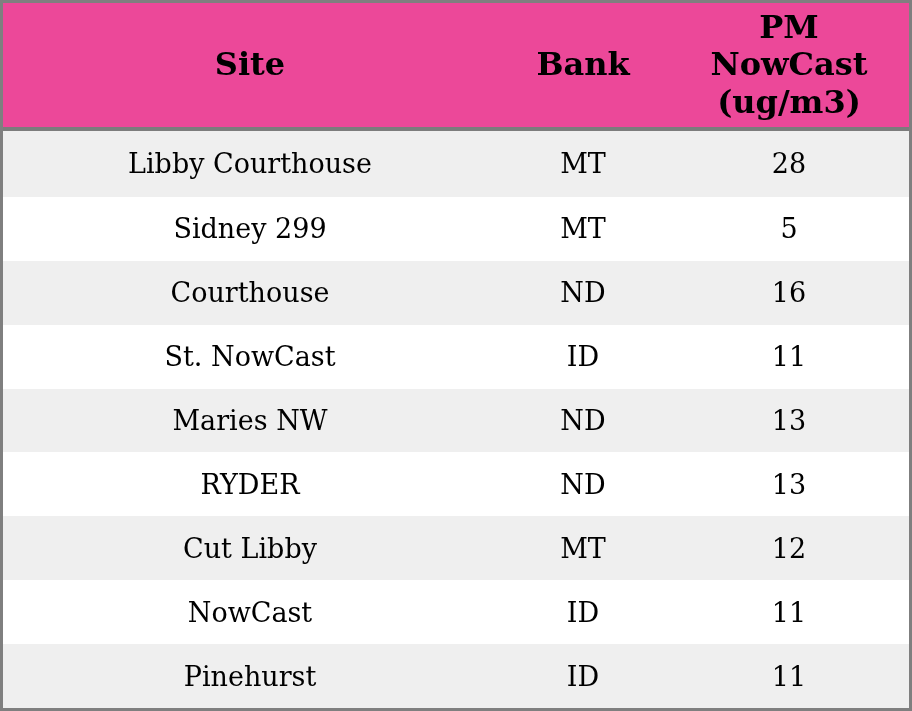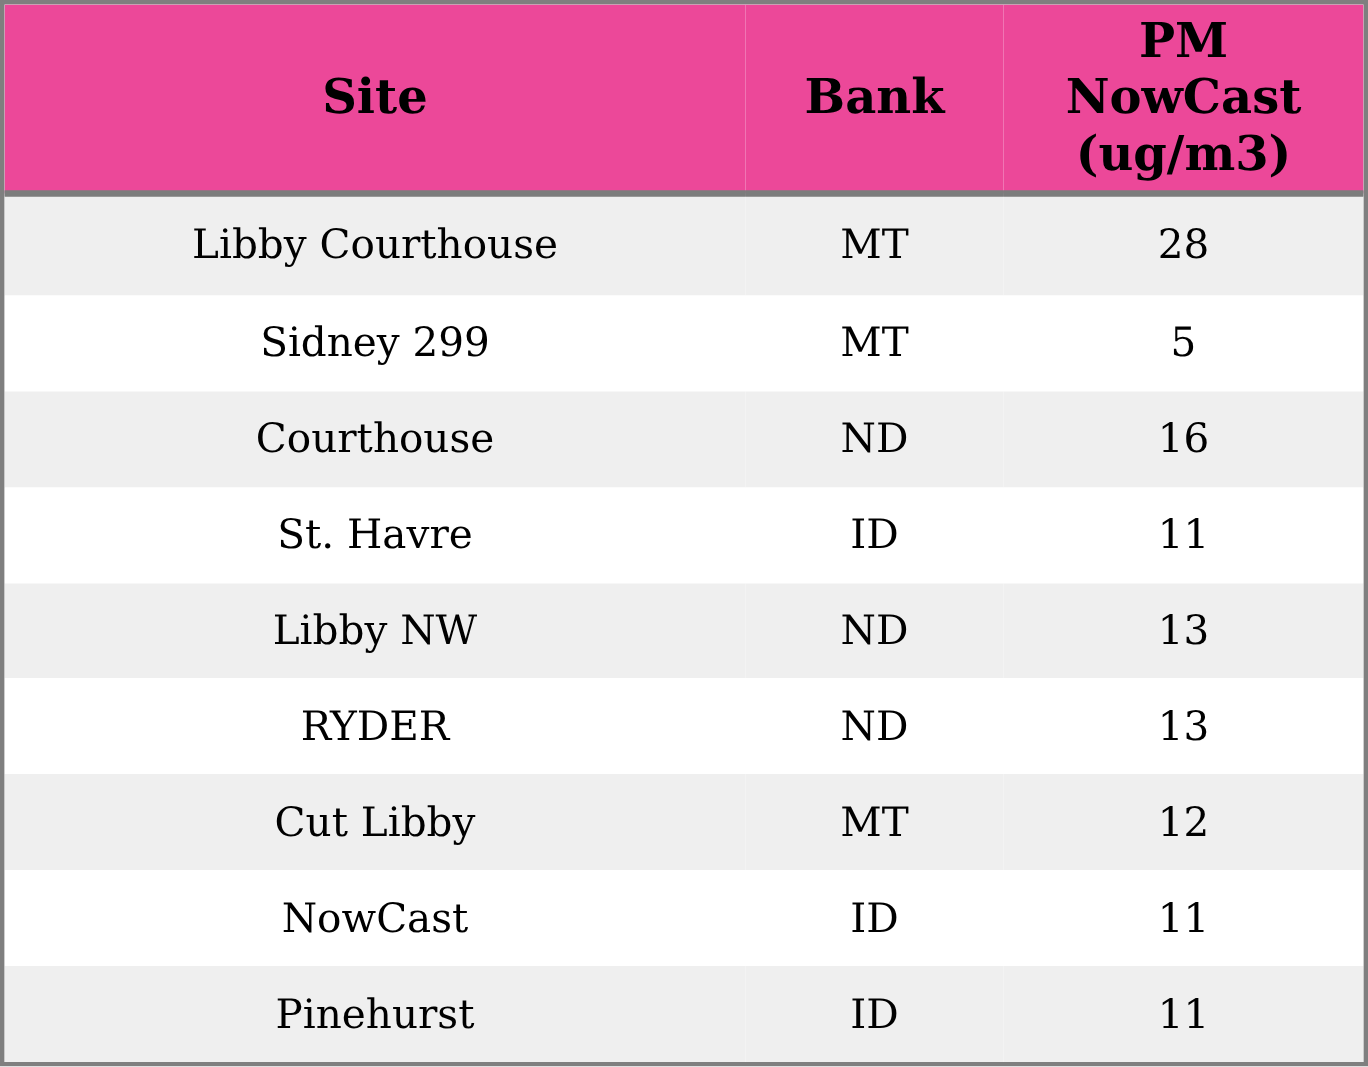--- a/index.html
+++ b/index.html
@@ -80,26 +80,26 @@
         <td>Sidney 299</td>
         <td>MT</td>
         <td>5</td>
       </tr>
       <tr>
         <td>Courthouse</td>
         <td>ND</td>
         <td>16</td>
       </tr>
       <tr>
-        <td>St. Havre</td>
+        <td>St. NowCast</td>
         <td>ID</td>
         <td>11</td>
       </tr>
       <tr>
-        <td>Libby NW</td>
+        <td>Maries NW</td>
         <td>ND</td>
         <td>13</td>
       </tr>
       <tr>
         <td>RYDER</td>
         <td>ND</td>
         <td>13</td>
       </tr>
       <tr>
         <td>Cut Libby</td>

